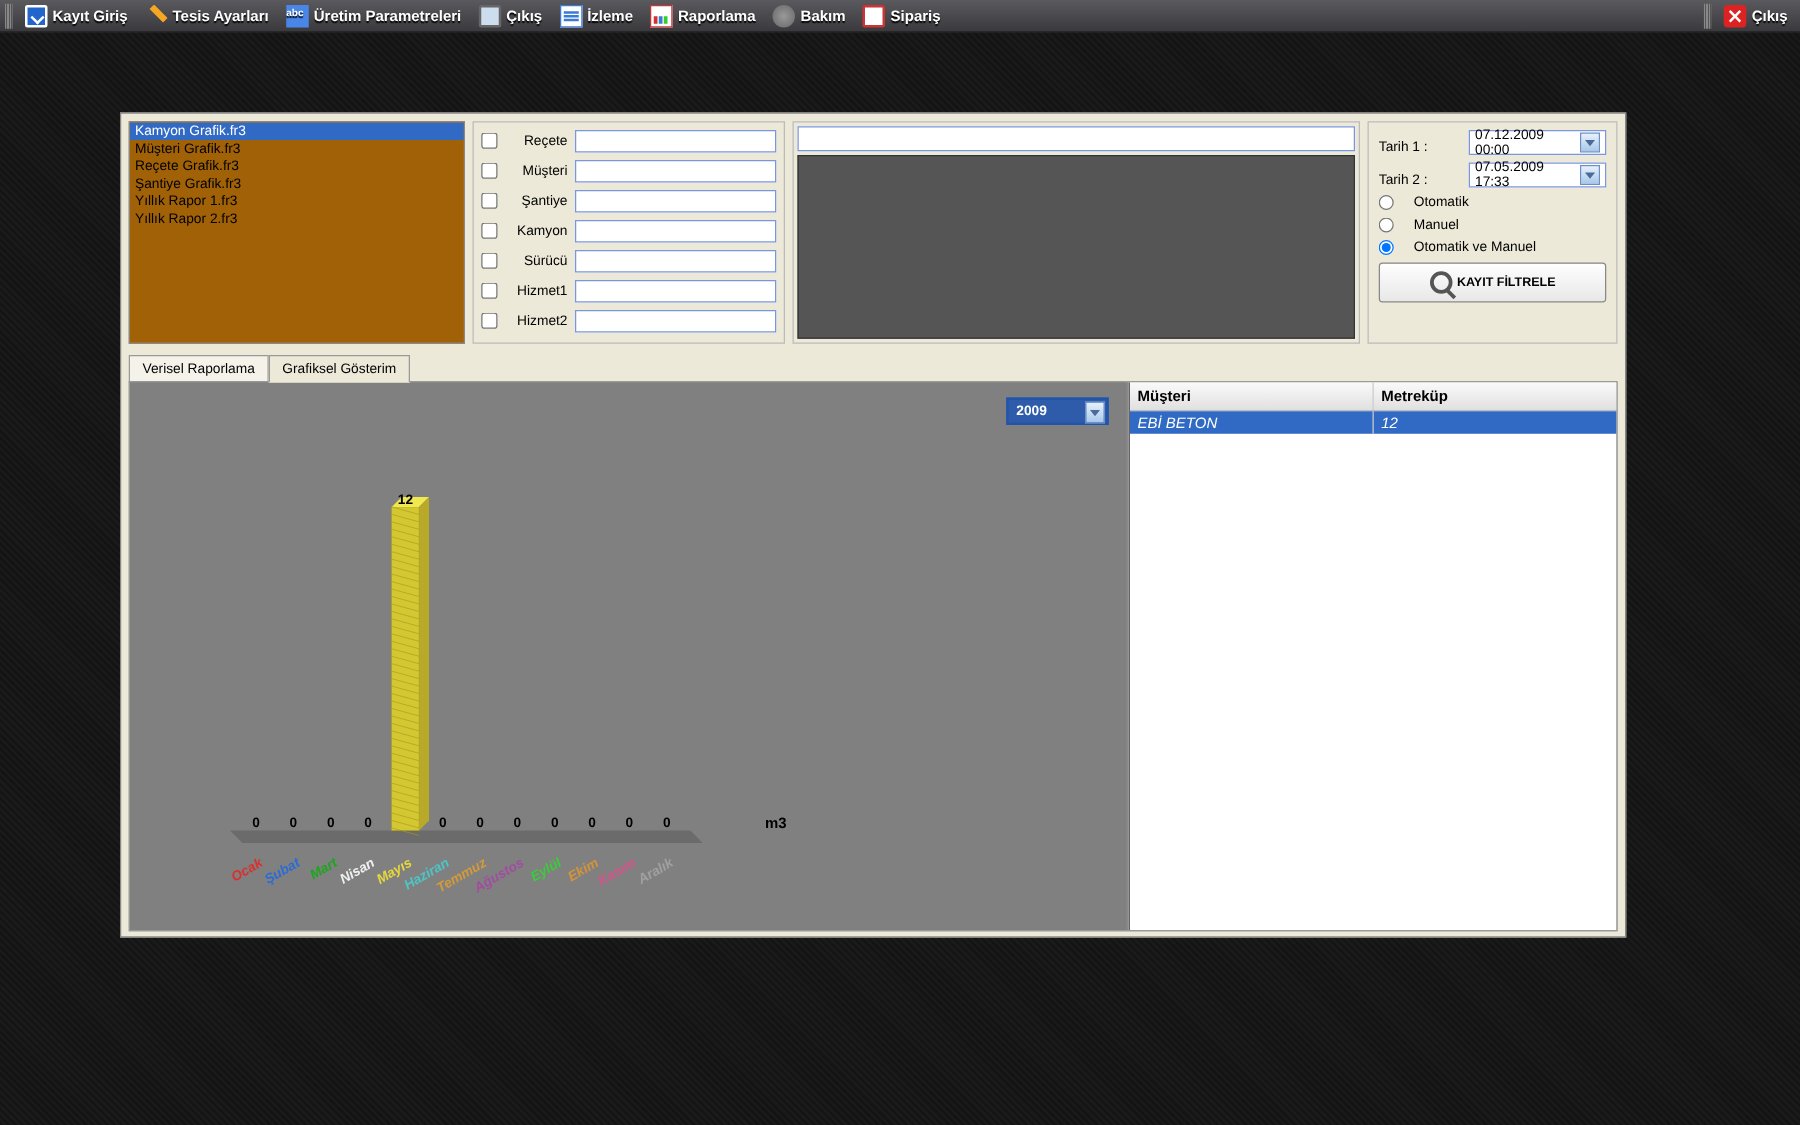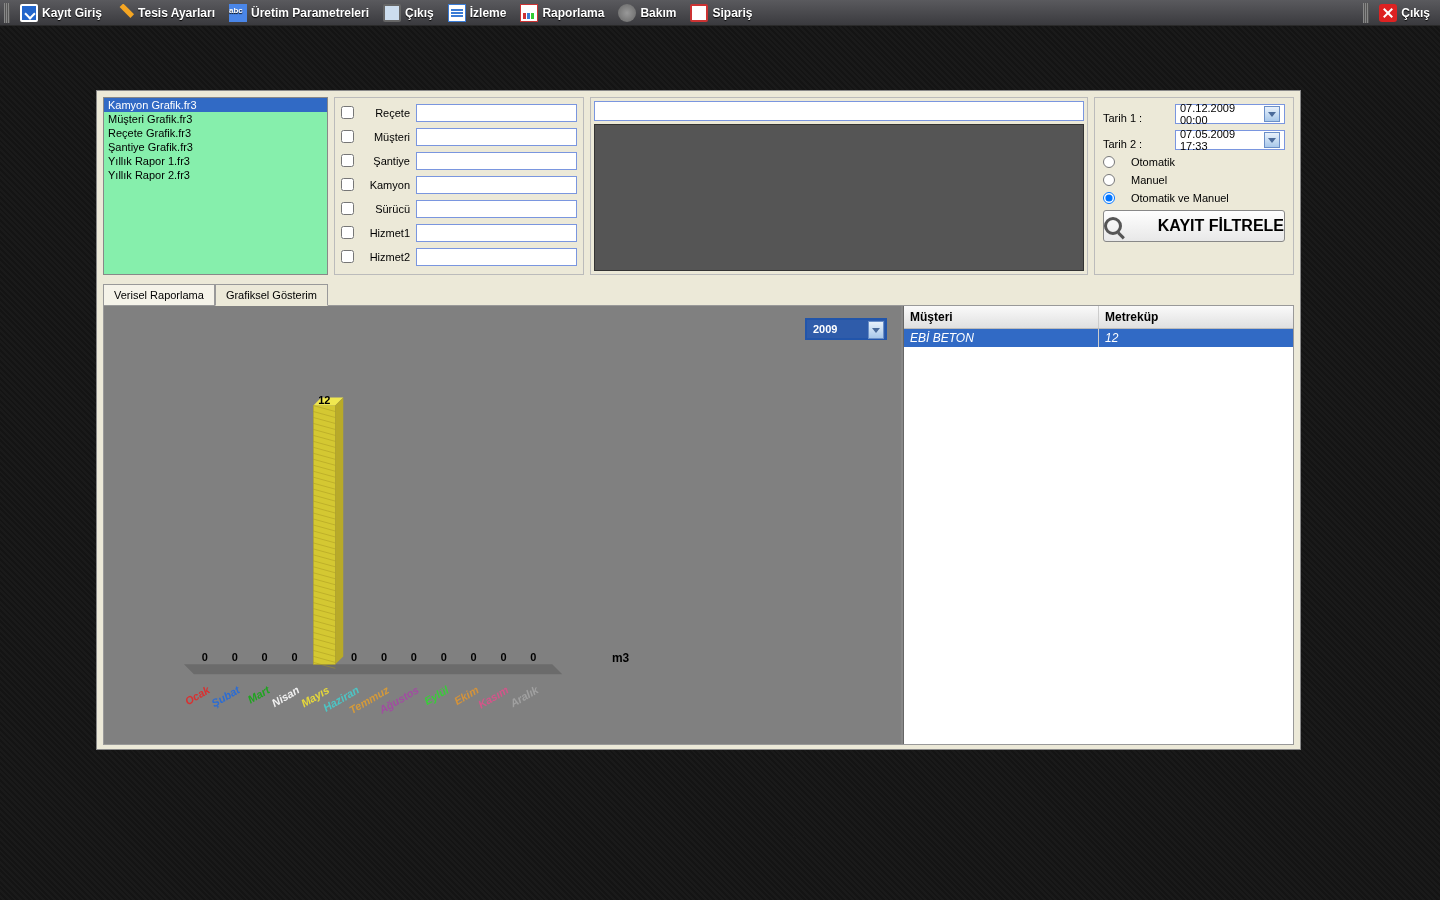--- a/index.html
+++ b/index.html
@@ -54,21 +54,21 @@
 }
 
 
 .top-row { display:flex; padding:6px; gap:6px; height:190px;}
 .sidebar-tree {
   width:156px; background:#fff; border:1px solid #888;
   padding:10px 4px 10px 12px;
 }
 .tree-item { font-size:17px; font-weight:bold; color:#000; padding:6px 2px; cursor:pointer; font-family:Arial;}
 .file-list {
-  width:225px; background:#86efac; border:1px solid #888;
+  width:269px; background:#a16207; border:1px solid #888;
   font-size:11px; overflow:hidden;
 }
 .file-item { padding:0 4px; height:14px; line-height:14px; cursor:pointer;}
 .file-item.selected { background:#316ac5; color:#fff;}
 
 .filter-group {
   width:250px; border:1px solid #bbb; background:#ece9d8;
   padding:4px 6px; display:flex; flex-direction:column; gap:3px;
 }
 .filter-row { display:flex; align-items:center; gap:6px; height:21px;}
@@ -87,22 +87,22 @@
 .date-row{display:flex; align-items:flex-end; gap:18px;}
 .date-row label{width:54px;}
 .date-row .date-input{flex:1; height:20px; border:1px solid #7a96df; background:#fff; display:flex; align-items:center; padding:0 4px; font-size:11px; justify-content:space-between;}
 .dd-btn{width:16px;height:16px;background:linear-gradient(#e8f1fb,#a8c8ea);border:1px solid #6b8fc7;display:flex;align-items:center;justify-content:center;}
 .dd-btn::after{content:"";border-left:4px solid transparent;border-right:4px solid transparent;border-top:5px solid #4a6a9a;}
 .radio-row{display:flex; align-items:flex-end; gap:16px;}
 .radio-row input{width:12px;height:12px;}
 .filter-btn{
   height:32px; background:linear-gradient(#fefefe,#e8e8e8);
   border:1px solid #888; border-radius:3px;
-  display:flex; align-items:center; justify-content:space-between; gap:4px;
-  font-weight:bold; font-size:16px; cursor:pointer;
+  display:flex; align-items:center; justify-content:center; gap:4px;
+  font-weight:bold; font-size:10px; cursor:pointer;
 }
 .filter-btn .mag{width:18px;height:18px;border:3px solid #555;border-radius:50%;position:relative;}
 .filter-btn .mag::after{content:"";position:absolute;width:8px;height:3px;background:#555;bottom:-5px;right:-6px;transform:rotate(45deg);}
 
 
 .tabs-row{ display:flex; padding:0 6px; margin-top:2px;}
 .tab{ padding:4px 10px; border:1px solid #999; background:#ece9d8; font-size:11px; position:relative; top:1px; cursor:pointer;}
 .tab.inactive{ background:#f5f3e9; border-bottom:1px solid #999;}
 .tab.active{ background:#ece9d8; border-bottom:1px solid #ece9d8; z-index:2;}
 

